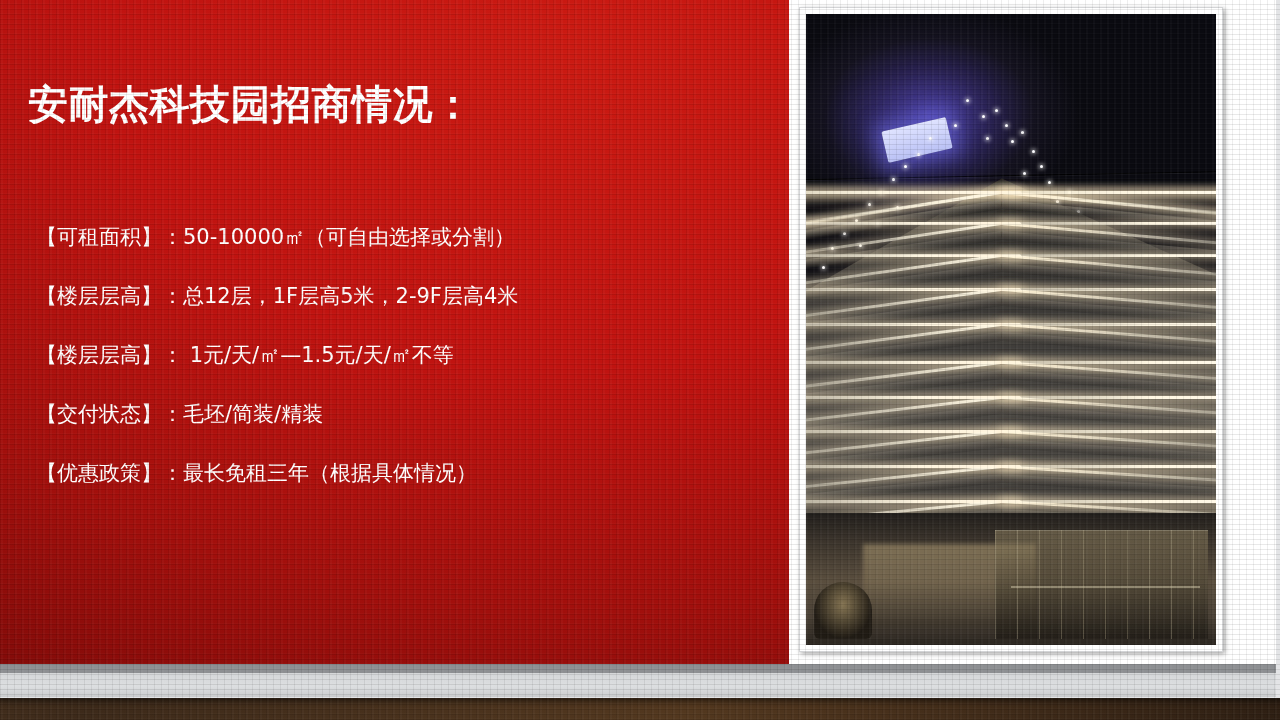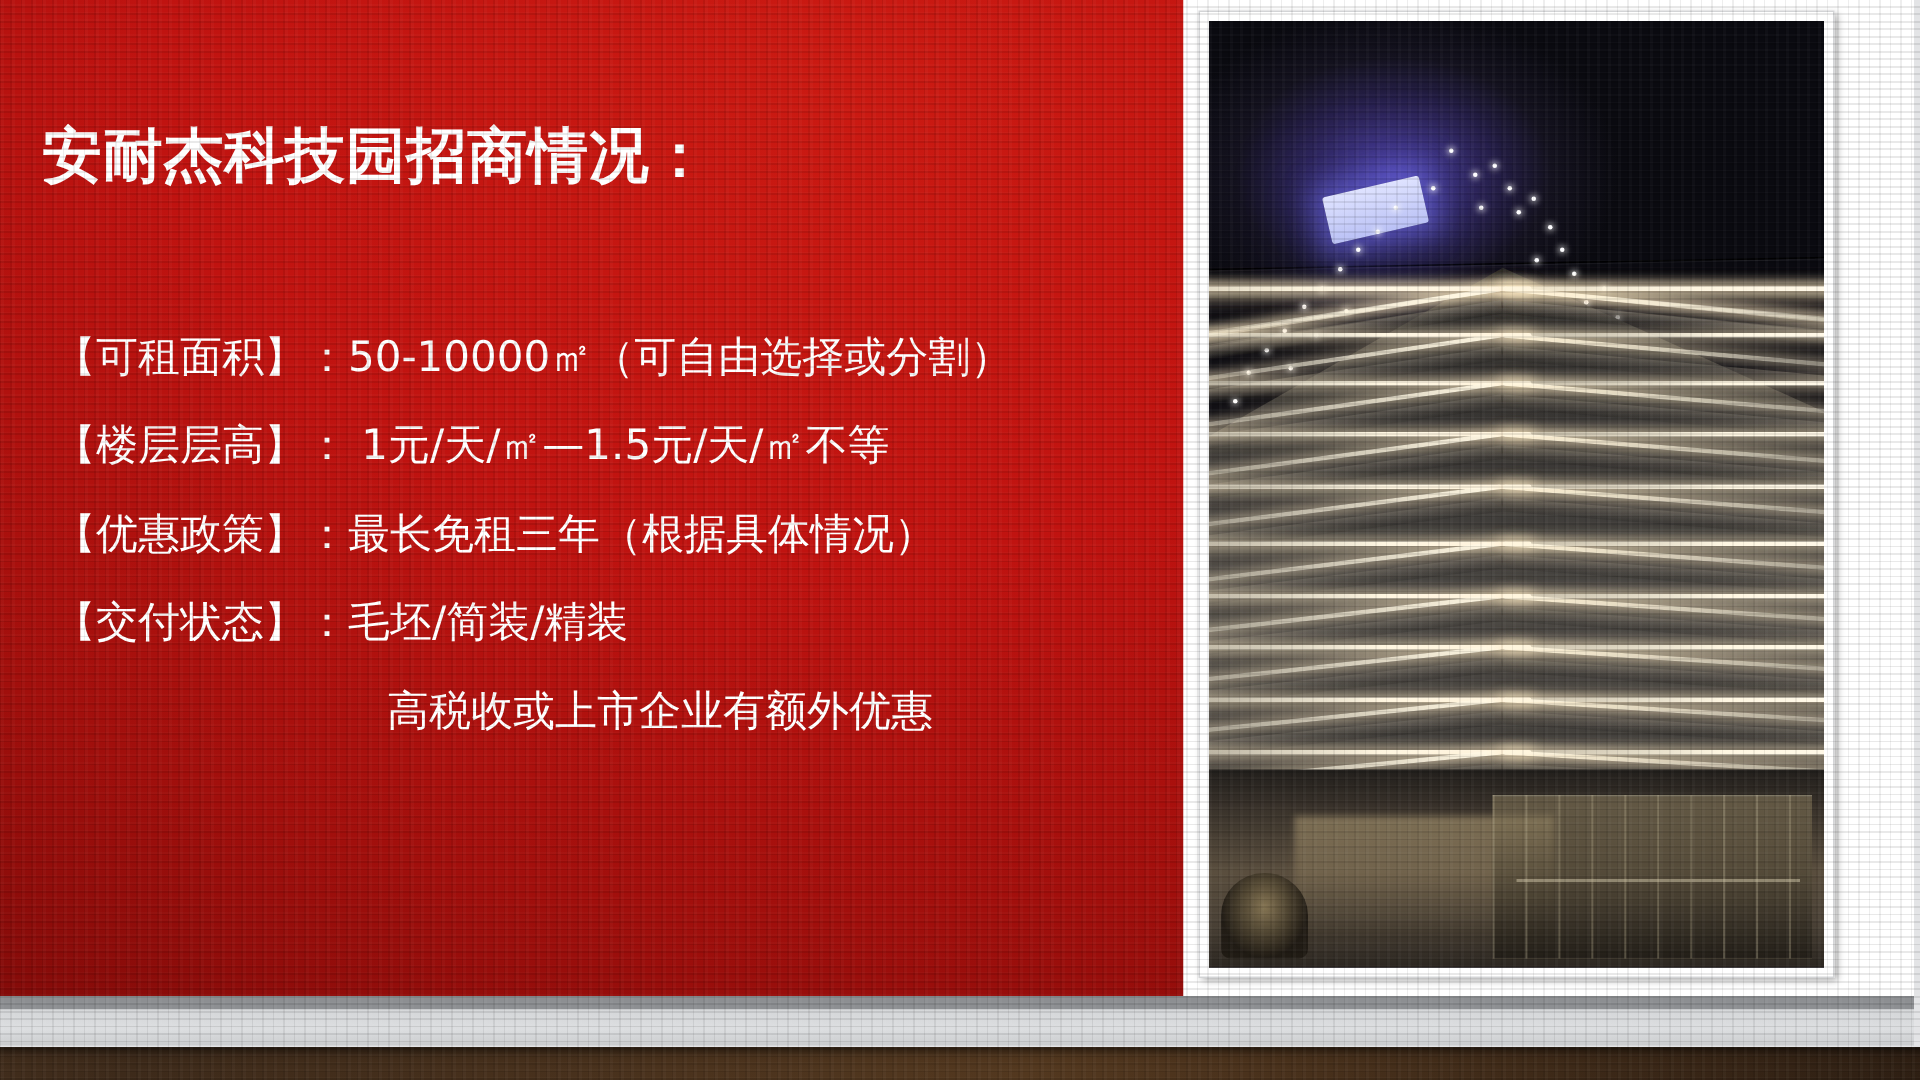--- a/index.html
+++ b/index.html
@@ -227,21 +227,21 @@
     white-space: nowrap;
   }
   #bullets {
     position: absolute;
     left: 40px;
     top: 212px;
     width: 745px;
   }
   .bullet-row {
     color: #ffffff;
-    font-size: 28px;
+    font-size: 21px;
     line-height: 59px;
     white-space: nowrap;
   }
   .bullet-row.indented {
     padding-left: 222px;
   }
 </style>
 </head>
 <body>
 
@@ -251,24 +251,24 @@
 
     <div id="slide">
 
       <div id="red-panel">
 
         <div id="title">安耐杰科技园招商情况：</div>
 
 
         <div id="bullets">
           <div class="bullet-row">【可租面积】：50-10000㎡（可自由选择或分割）</div>
+          <div class="bullet-row">【楼层层高】：总12层，1F层高5米，2-9F层高4米</div>
           <div class="bullet-row">【楼层层高】： 1元/天/㎡—1.5元/天/㎡不等</div>
+          <div class="bullet-row">【交付状态】：毛坯/简装/精装</div>
           <div class="bullet-row">【优惠政策】：最长免租三年（根据具体情况）</div>
-          <div class="bullet-row">【交付状态】：毛坯/简装/精装</div>
-          <div class="bullet-row indented">高税收或上市企业有额外优惠</div>
         </div>
 
       </div>
 
       <div id="photo-outer">
         <div id="photo-frame">
           <div id="photo">
 
             <div class="sky"></div>
             <div class="powerline"></div>

